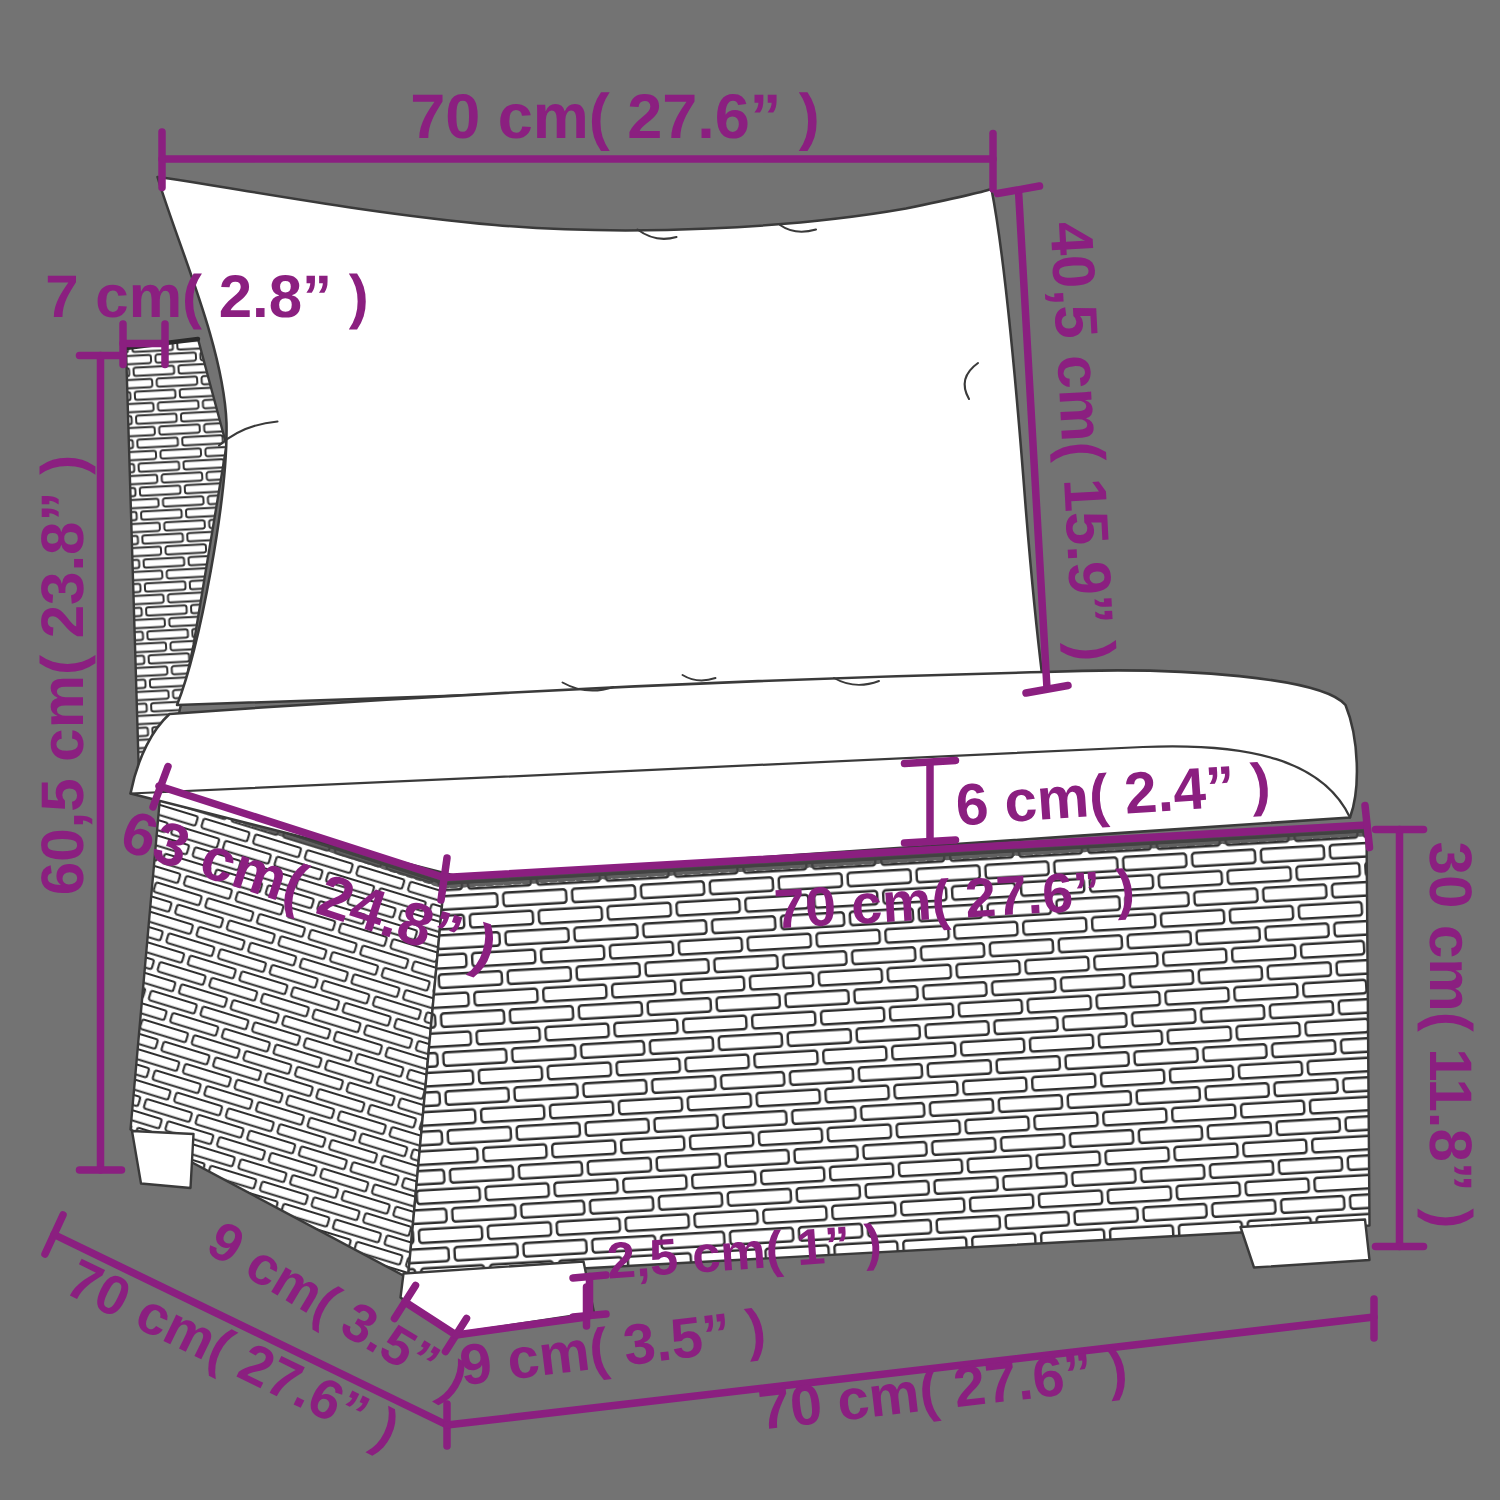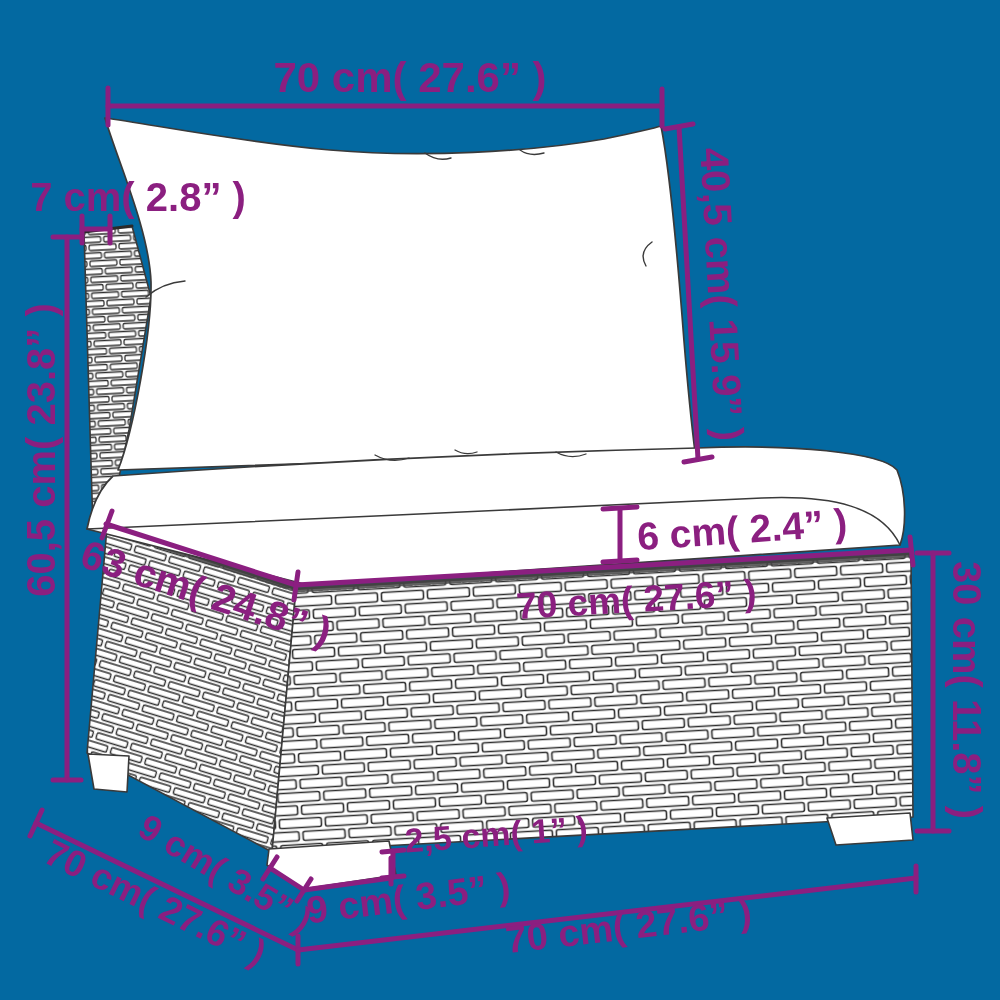--- a/index.html
+++ b/index.html
@@ -1,17 +1,17 @@
 <!DOCTYPE html>
 <html><head>
 <meta charset="utf-8">
 <style>
   html,body{margin:0;padding:0;background:#ffffff;}
   body{width:1000px;height:1000px;overflow:hidden;font-family:"Liberation Sans",sans-serif;}
-  .stage{position:relative;width:1000px;height:1000px;background:#0369a1;}
+  .stage{position:relative;width:1000px;height:1000px;background:#737373;}
   svg{display:block;}
   .dim-text{font-family:"Liberation Sans","DejaVu Sans",sans-serif;font-weight:bold;}
 </style>
 </head>
 <body>
 
 <div class="stage">
 <svg width="1000" height="1000" viewBox="0 0 1000 1000">
   <defs>
     <pattern id="wickerFront" width="46" height="26" patternUnits="userSpaceOnUse" patternTransform="rotate(-3.3)">

